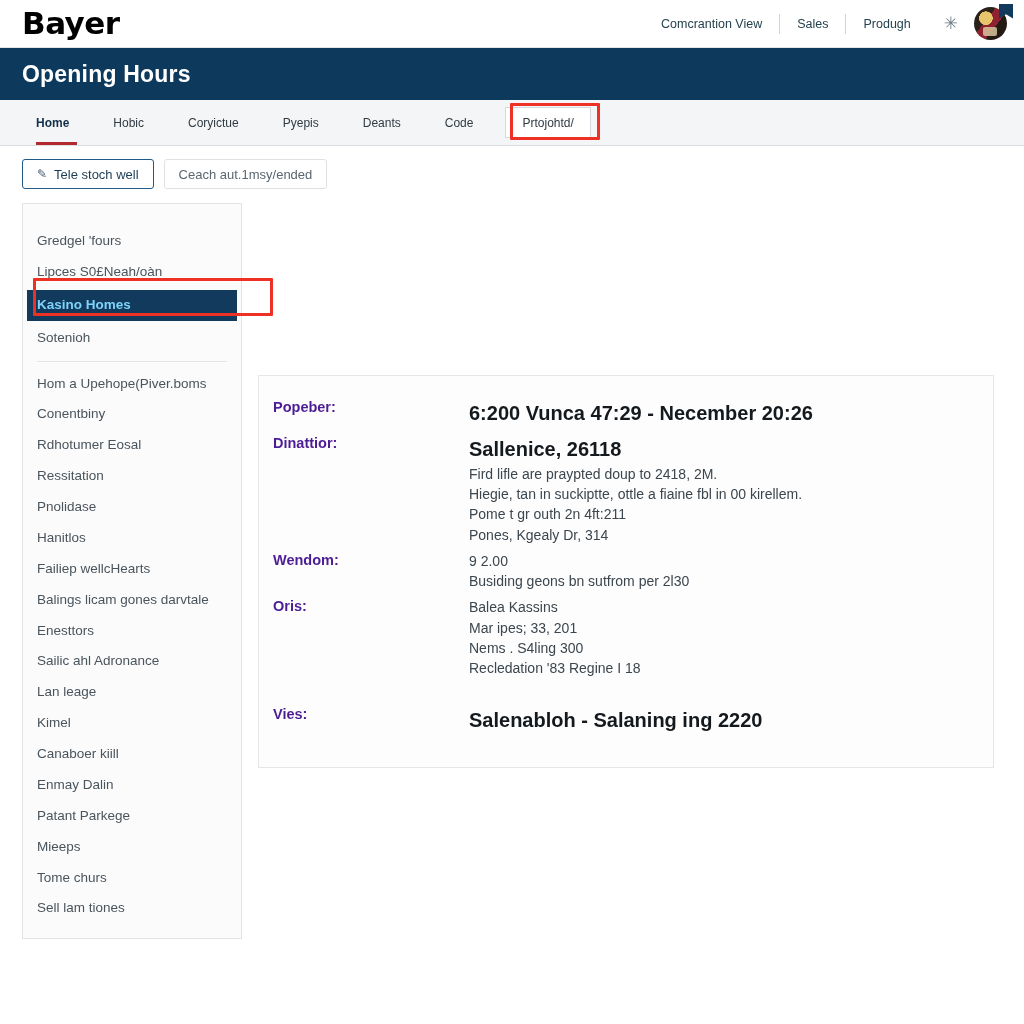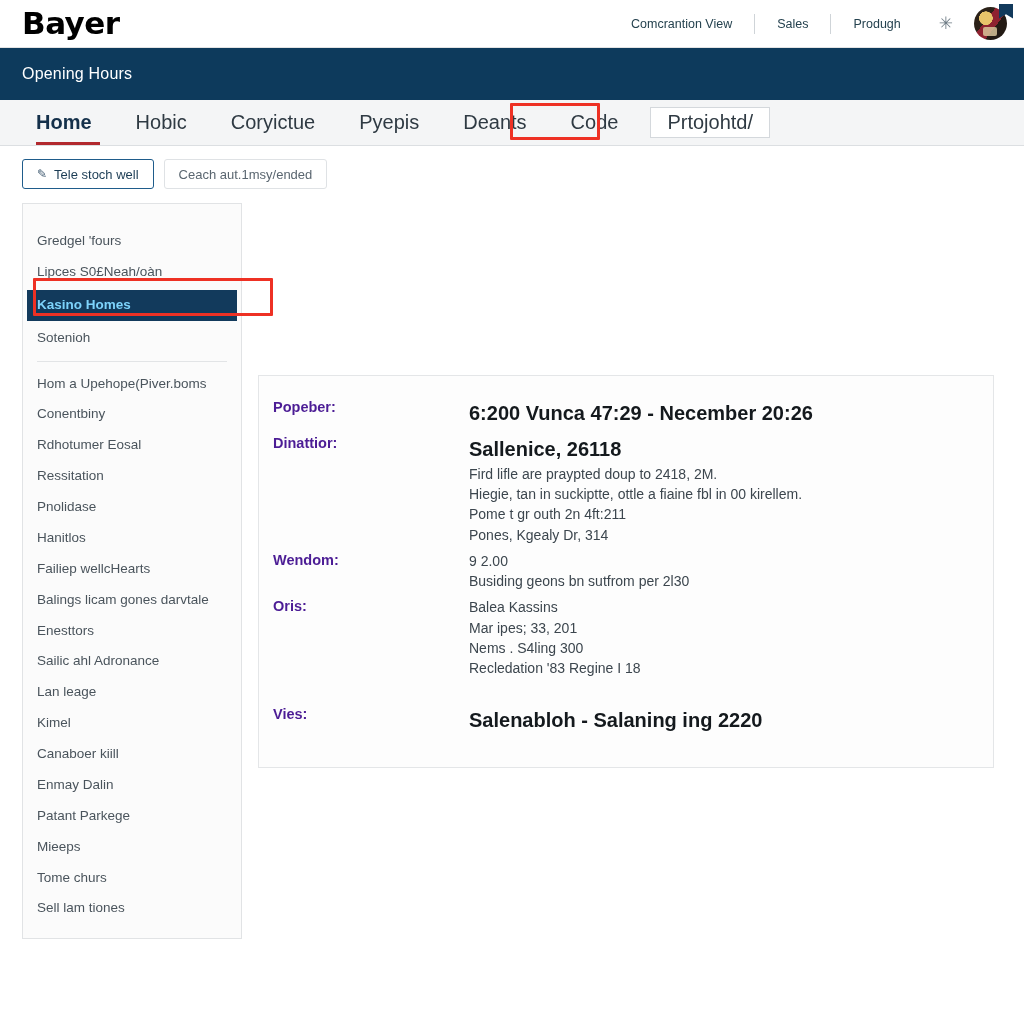--- a/index.html
+++ b/index.html
@@ -26,21 +26,21 @@
     font-weight: bold;
     letter-spacing: -0.5px;
     color: #000000;
     line-height: 1;
     font-family: "DejaVu Sans", sans-serif;
   }
   .topnav {
     margin-left: auto;
     display: flex;
     align-items: center;
-    gap: 5px;
+    gap: 0;
   }
   .topnav-link {
     font-size: 12.5px;
     color: #25424f;
     padding: 0 17px;
     text-decoration: none;
     white-space: nowrap;
   }
   .topnav-sep {
     width: 1px;
@@ -88,42 +88,42 @@
   
   .titleband {
     height: 52px;
     background: #0d3a5c;
     display: flex;
     align-items: center;
     padding-left: 22px;
   }
   .titleband h1 {
     margin: 0;
-    font-size: 16px;
-    font-weight: normal;
+    font-size: 23px;
+    font-weight: bold;
     color: #ffffff;
     letter-spacing: .2px;
   }
 
   
   .tabstrip {
     position: relative;
     height: 46px;
     background: #f4f5f6;
     border-bottom: 1px solid #dcdfe2;
     display: flex;
     align-items: stretch;
     padding-left: 22px;
   }
   .tab {
     display: flex;
     align-items: center;
     position: relative;
     padding: 0 22px;
-    font-size: 20px;
+    font-size: 12px;
     color: #2f3a43;
     cursor: pointer;
     white-space: nowrap;
   }
   .tab:first-child { padding-left: 14px; }
   .tab.active {
     font-weight: bold;
     color: #14304a;
   }
   .tab.active:after {

